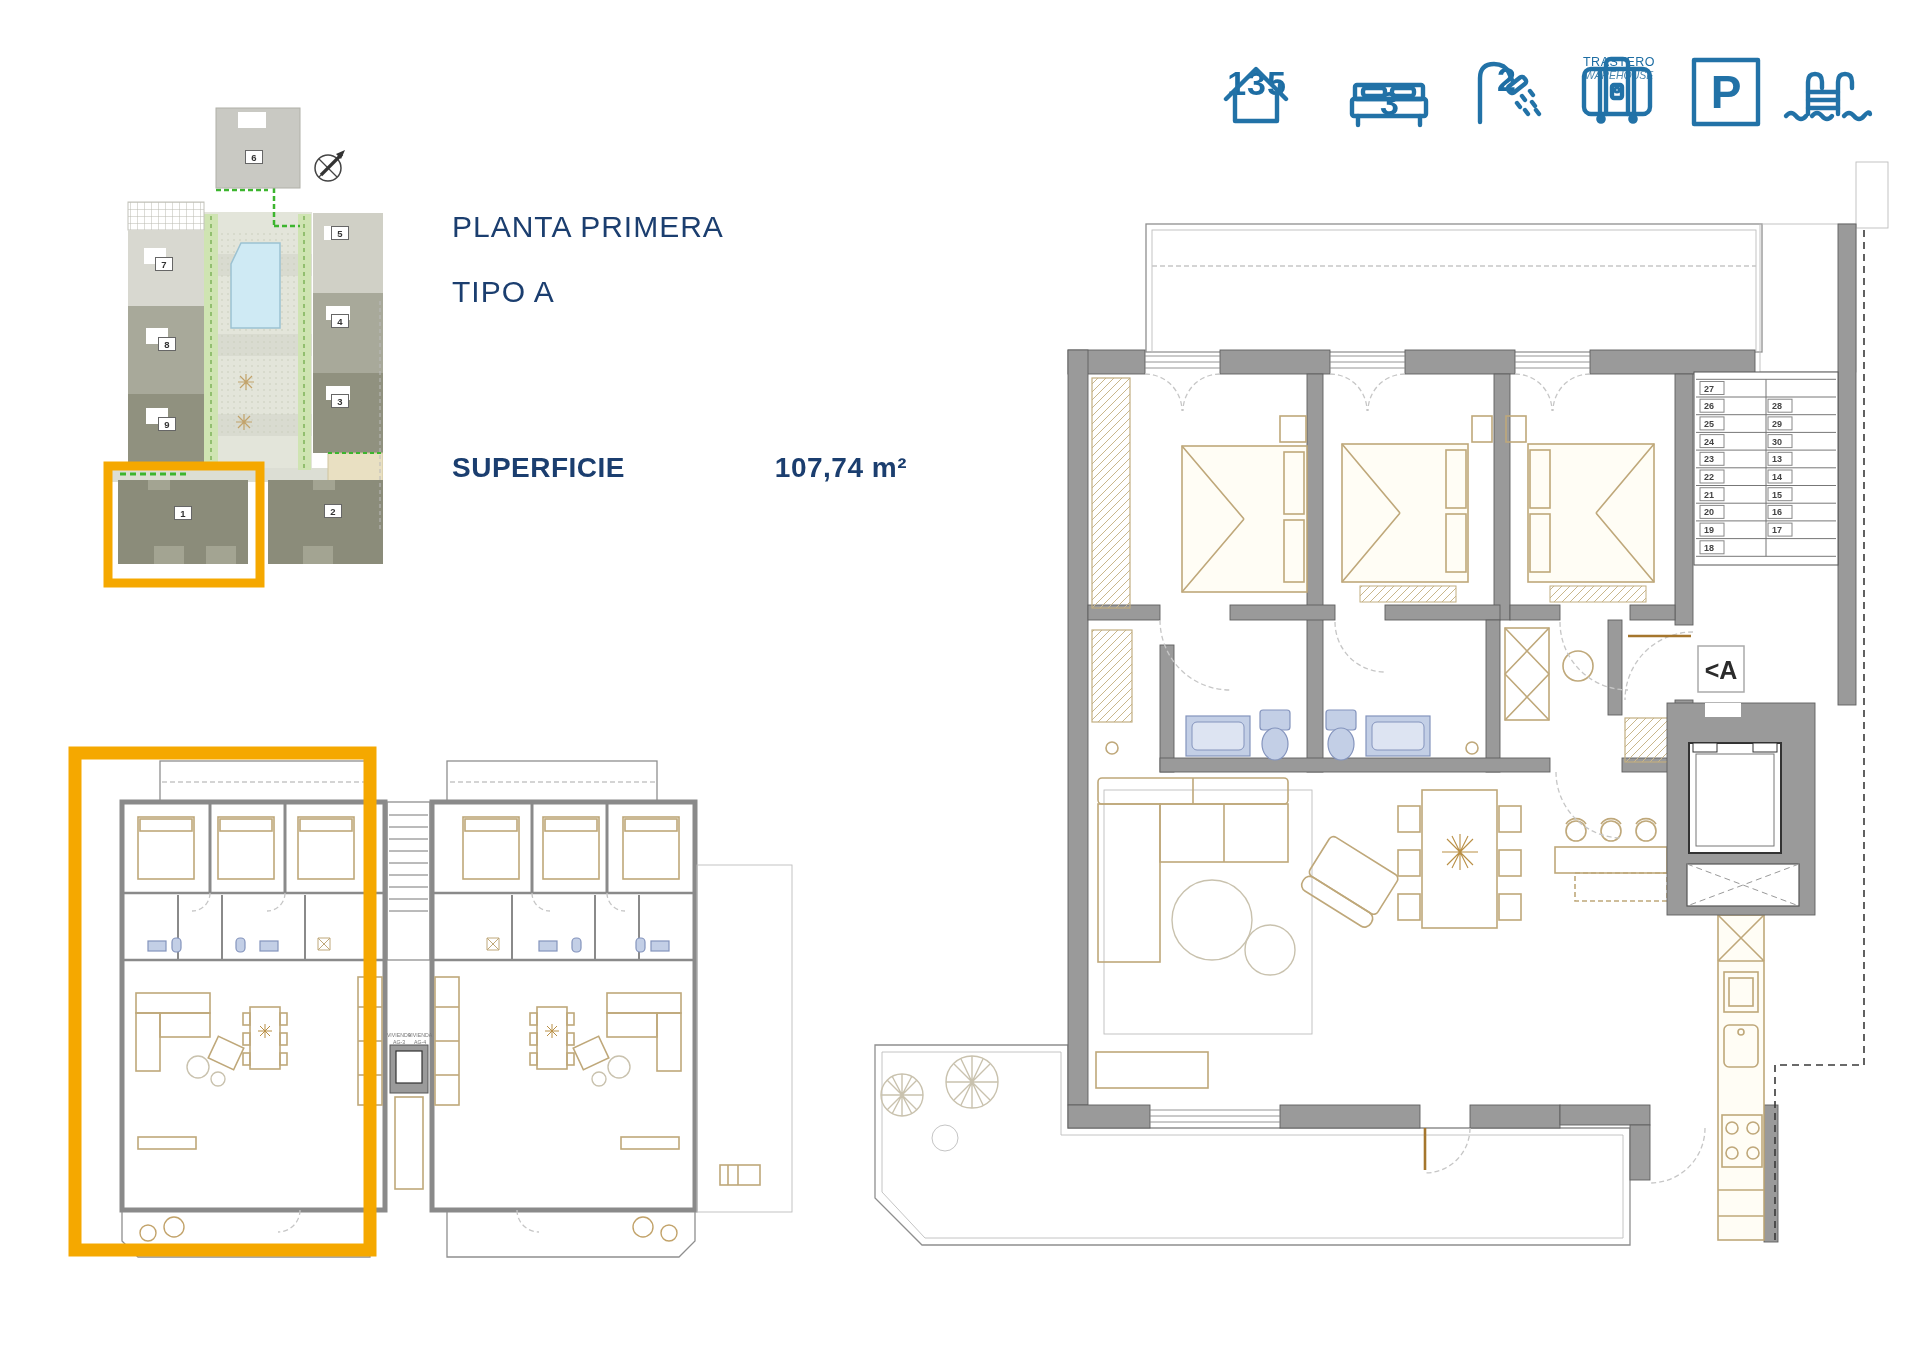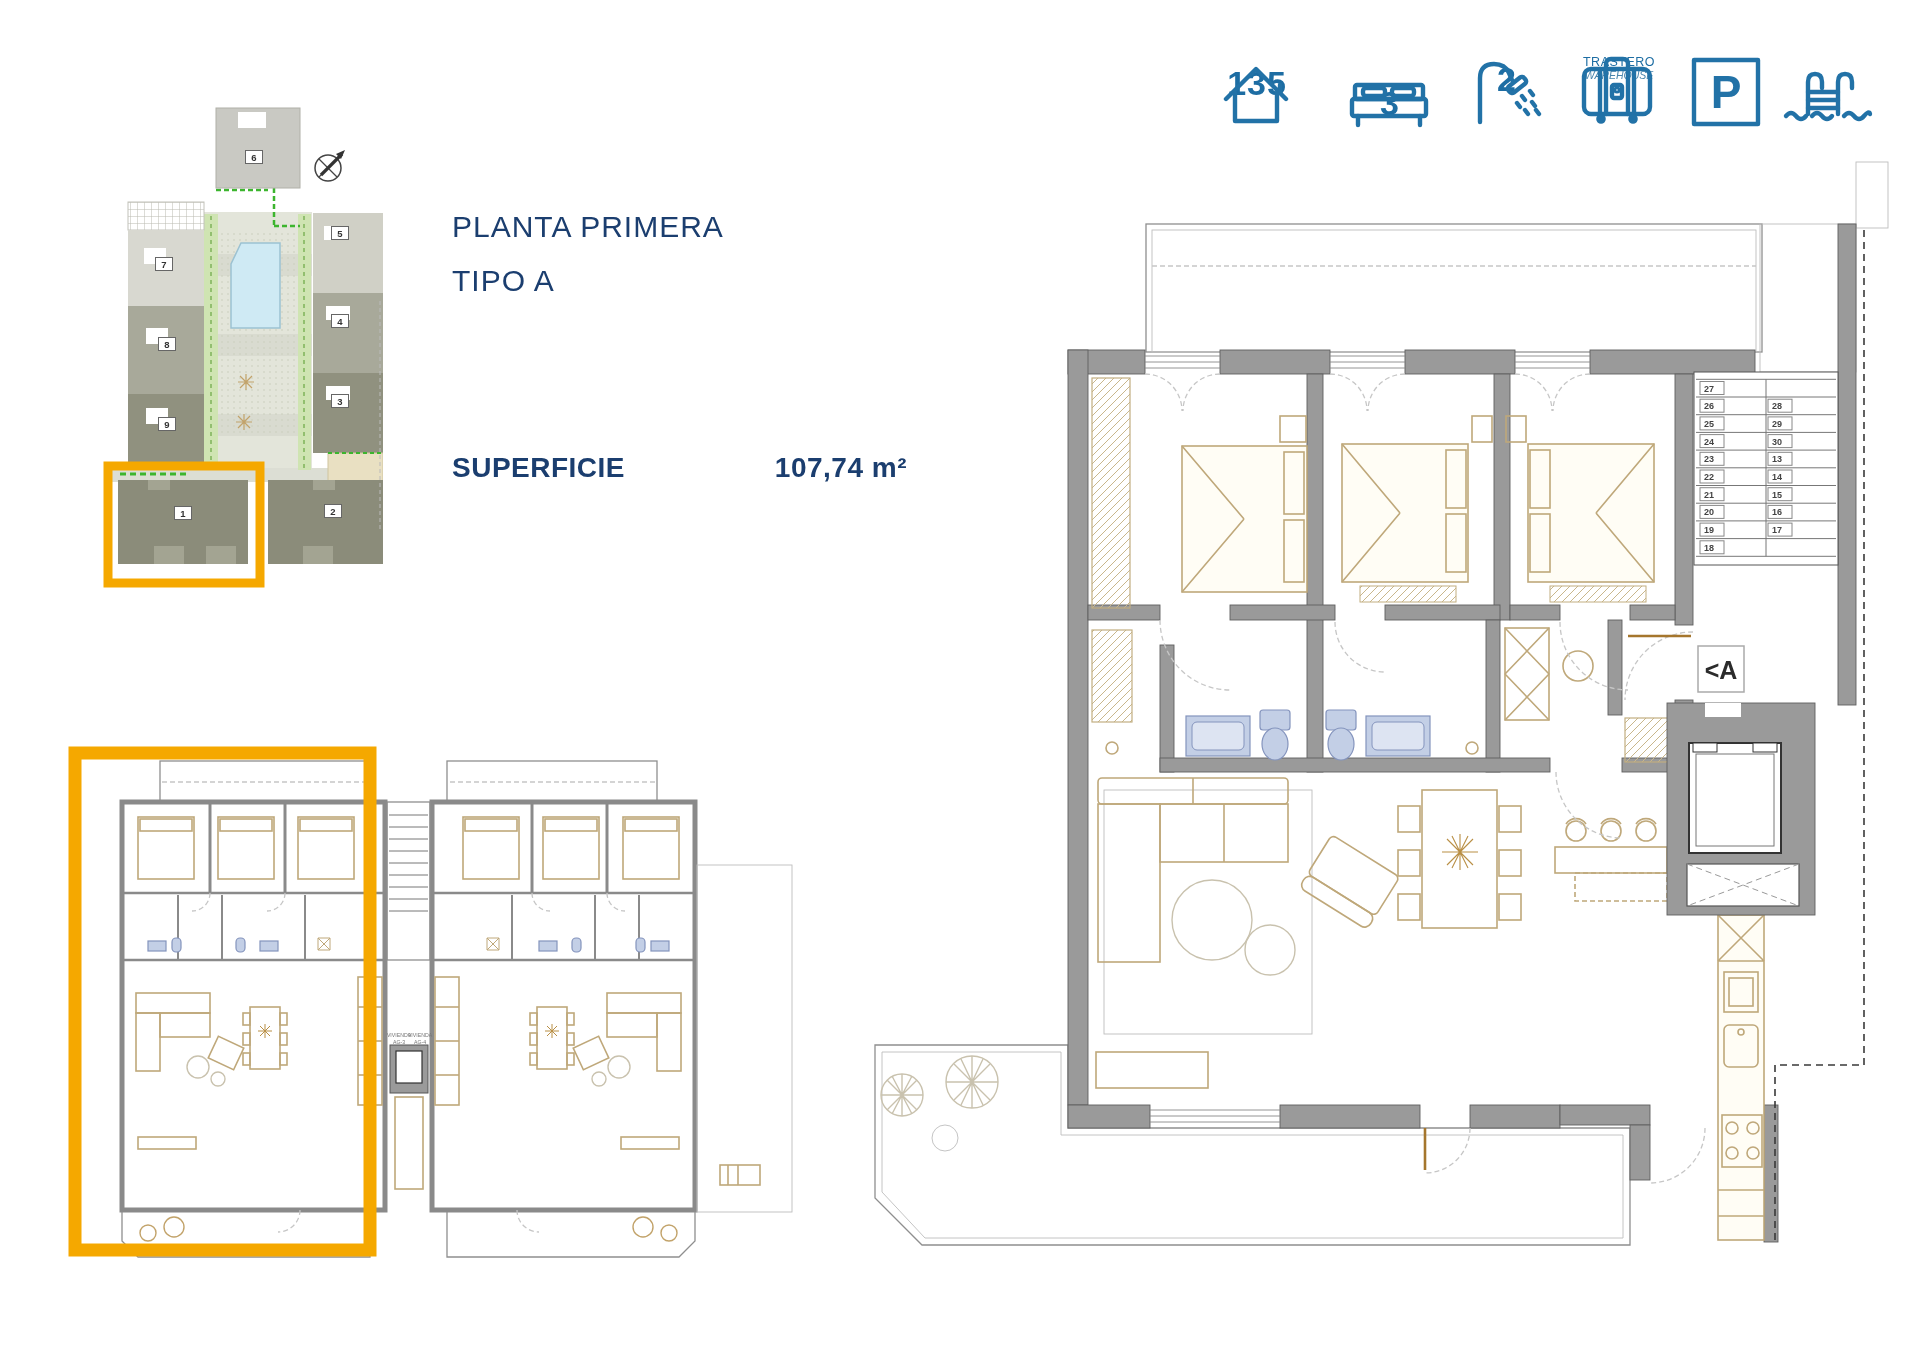--- a/index.html
+++ b/index.html
@@ -6,21 +6,21 @@
   .canvas{position:relative;width:1920px;height:1358px;background:#fff;overflow:hidden;
           font-family:"Liberation Sans",sans-serif;}
   
   .feat{position:absolute;text-align:center;}
   .feat svg{display:block;margin:0 auto;}
   .feat-num{font-weight:bold;font-size:34px;color:#1d6da3;letter-spacing:1px;margin-top:4px;}
   .feat-cap1{font-size:12.5px;color:#1d6da3;letter-spacing:.5px;margin-top:3px;}
   .feat-cap2{font-size:10.5px;color:#4a86ad;font-style:italic;}
   
   .title1,.title2{position:absolute;left:452px;font-weight:normal;font-size:30px;color:#1b3e6f;letter-spacing:1px;}
-  .title1{top:210px;} .title2{top:264px;}
+  .title1{top:210px;} .title2{top:275px;}
   .arearow{position:absolute;left:452px;width:455px;display:flex;justify-content:space-between;
            font-weight:bold;font-size:28px;color:#1b3e6f;letter-spacing:.5px;gap:16px;}
   .arearow.r0{top:452px;} .arearow.r1{top:498px;}
   
   svg{position:absolute;}
   .wall{fill:#9a9a9a;stroke:#5f5f5f;stroke-width:.9;}
   .thin{fill:none;stroke:#8f8f8f;stroke-width:1.3;}
   .thin2{fill:none;stroke:#bdbdbd;stroke-width:.9;}
   .fur{fill:none;stroke:#bfa87a;stroke-width:1.6;}
   .furf{fill:#fffdf5;stroke:#bfa87a;stroke-width:1.6;}

